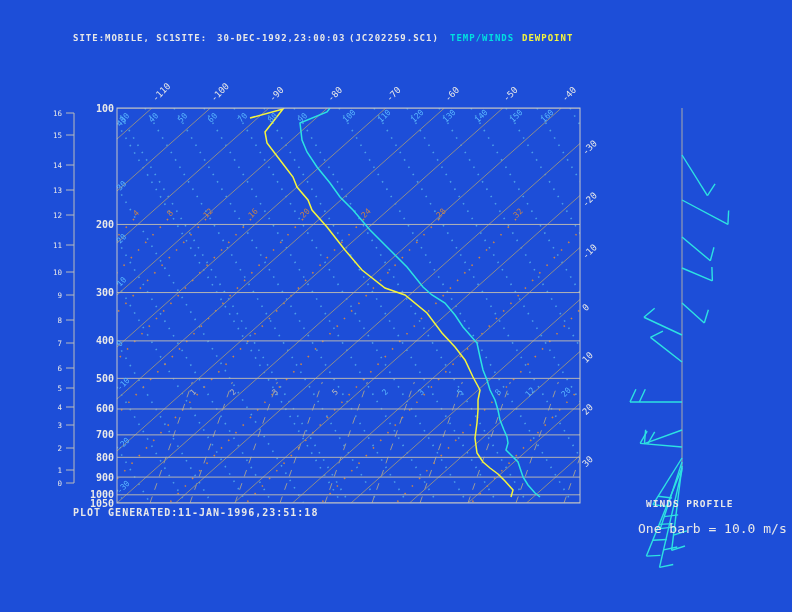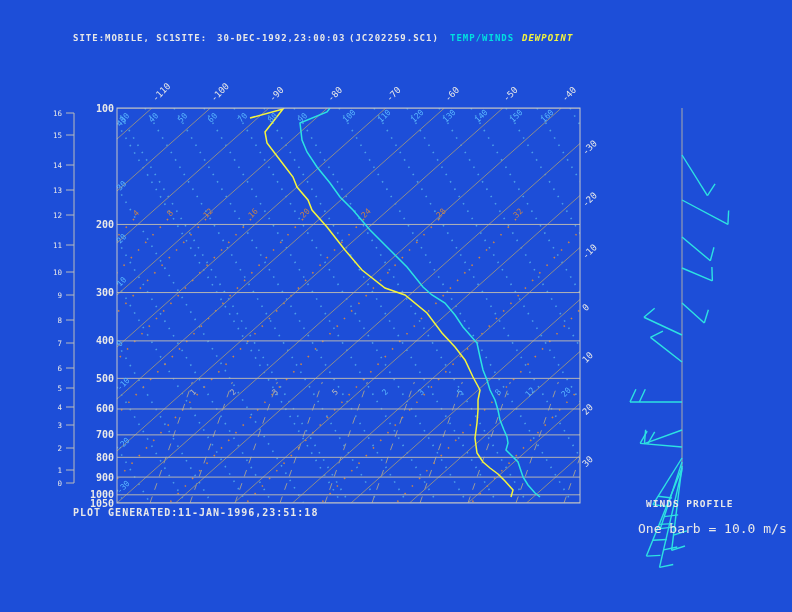--- a/index.html
+++ b/index.html
@@ -2,21 +2,21 @@
 <html><head>
 <meta charset="utf-8">
 <style>
   html,body{margin:0;padding:0;background:#000;}
   #stage{position:relative;width:792px;height:612px;background:#1d4ed8;overflow:hidden;
          font-family:"DejaVu Sans Mono",monospace;}
   .hdr{position:absolute;top:33px;font-size:9px;font-weight:bold;letter-spacing:1px;
        color:#e8e8e8;white-space:pre;}
   .ftr{position:absolute;font-size:10px;font-weight:bold;letter-spacing:1px;color:#e8e8e8;white-space:pre;}
   .cyan{color:#00e0e0;}
-  .yellow{color:#f5f53c;font-style:italic;}
+  .yellow{color:#f5f53c;}
   svg text{font-family:"DejaVu Sans Mono",monospace;}
 </style>
 </head>
 <body>
 
 <div id="stage">
 
   <span class="hdr" style="left:73px">SITE:</span>
   <span class="hdr" style="left:105px">MOBILE, SC1</span>
   <span class="hdr" style="left:175px">SITE:</span>

